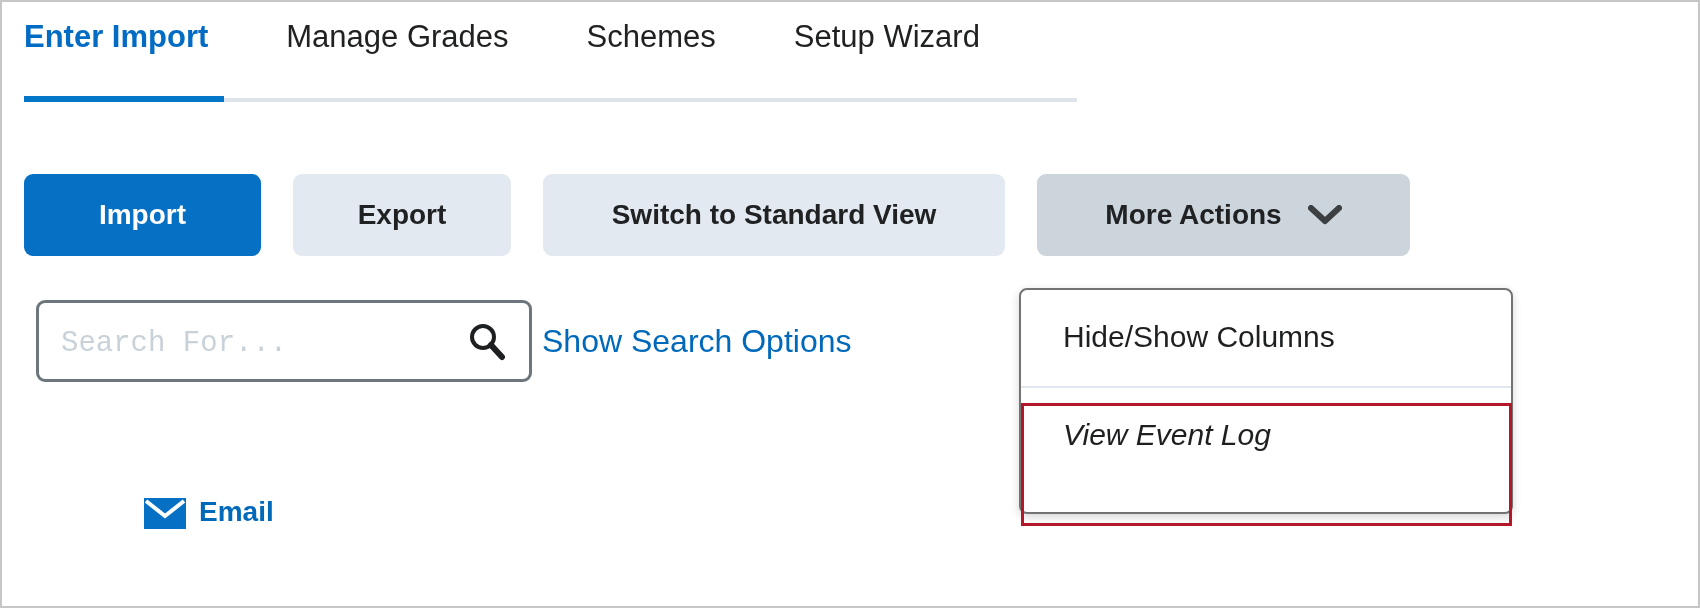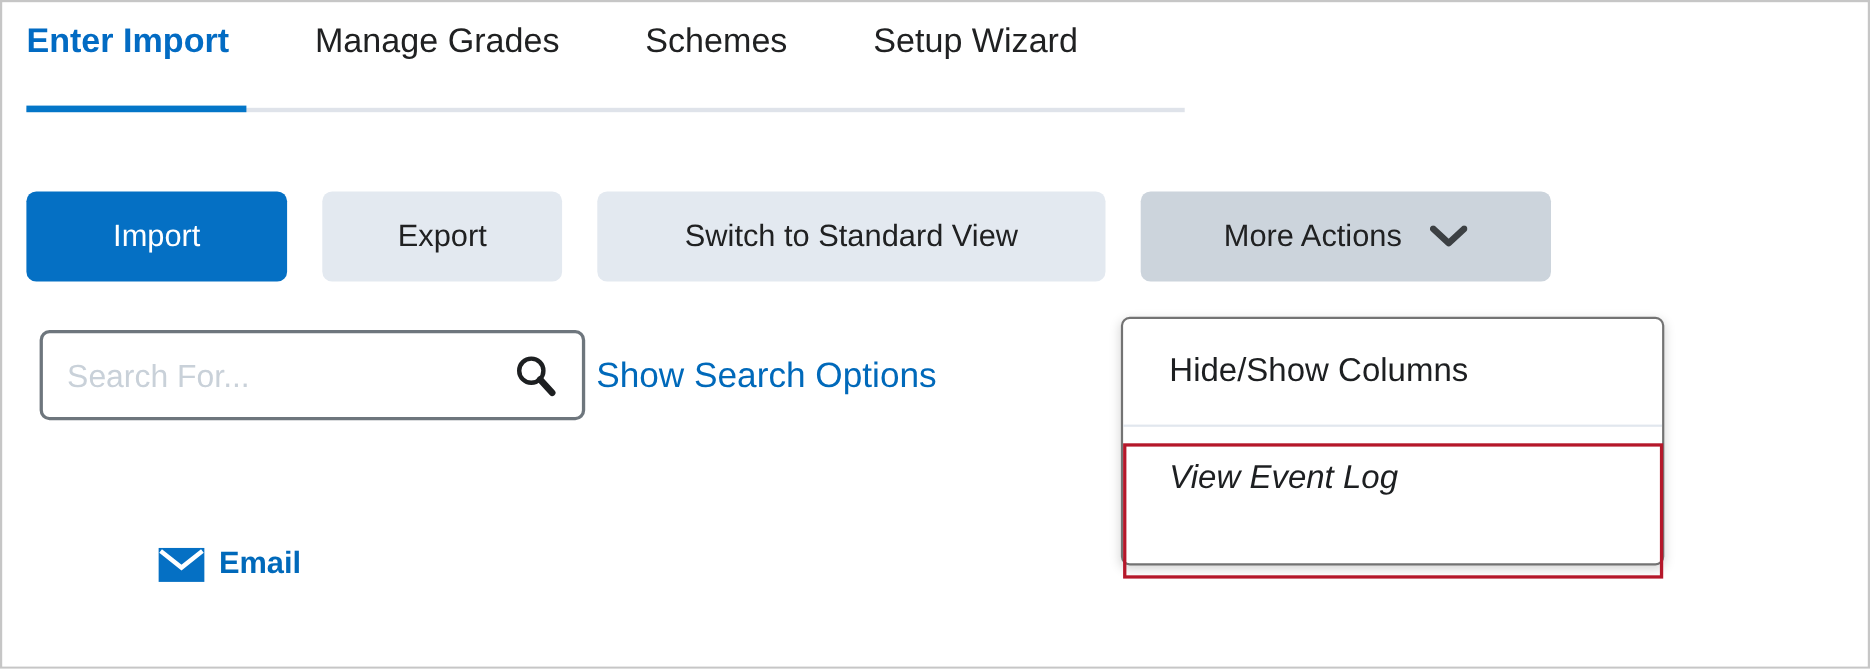--- a/index.html
+++ b/index.html
@@ -70,21 +70,21 @@
     display: flex;
     align-items: stretch;
     gap: 32px;
   }
   .btn {
     height: 82px;
     border-radius: 9px;
     border: none;
     font-family: "Liberation Sans", sans-serif;
     font-size: 28px;
-    font-weight: normal;
+    font-weight: bold;
     color: #202122;
     display: flex;
     align-items: center;
     justify-content: center;
     padding: 0 34px;
     cursor: pointer;
     white-space: nowrap;
   }
   .btn-primary {
     background: #0570c4;
@@ -124,21 +124,21 @@
     border: 3px solid #6e767d;
     border-radius: 9px;
     background: #ffffff;
     display: flex;
     align-items: center;
   }
   .search-input {
     border: none;
     outline: none;
     background: transparent;
-    font-family: Liberation Sans, sans-serif;
+    font-family: Liberation Mono, monospace;
     font-size: 29px;
     color: #1d1f21;
     padding: 4px 60px 0 22px;
     width: 100%;
     height: 100%;
   }
   .search-input::placeholder { color: #c9d1d9; }
   .search-icon {
     position: absolute;
     right: 22px; top: 50%;

